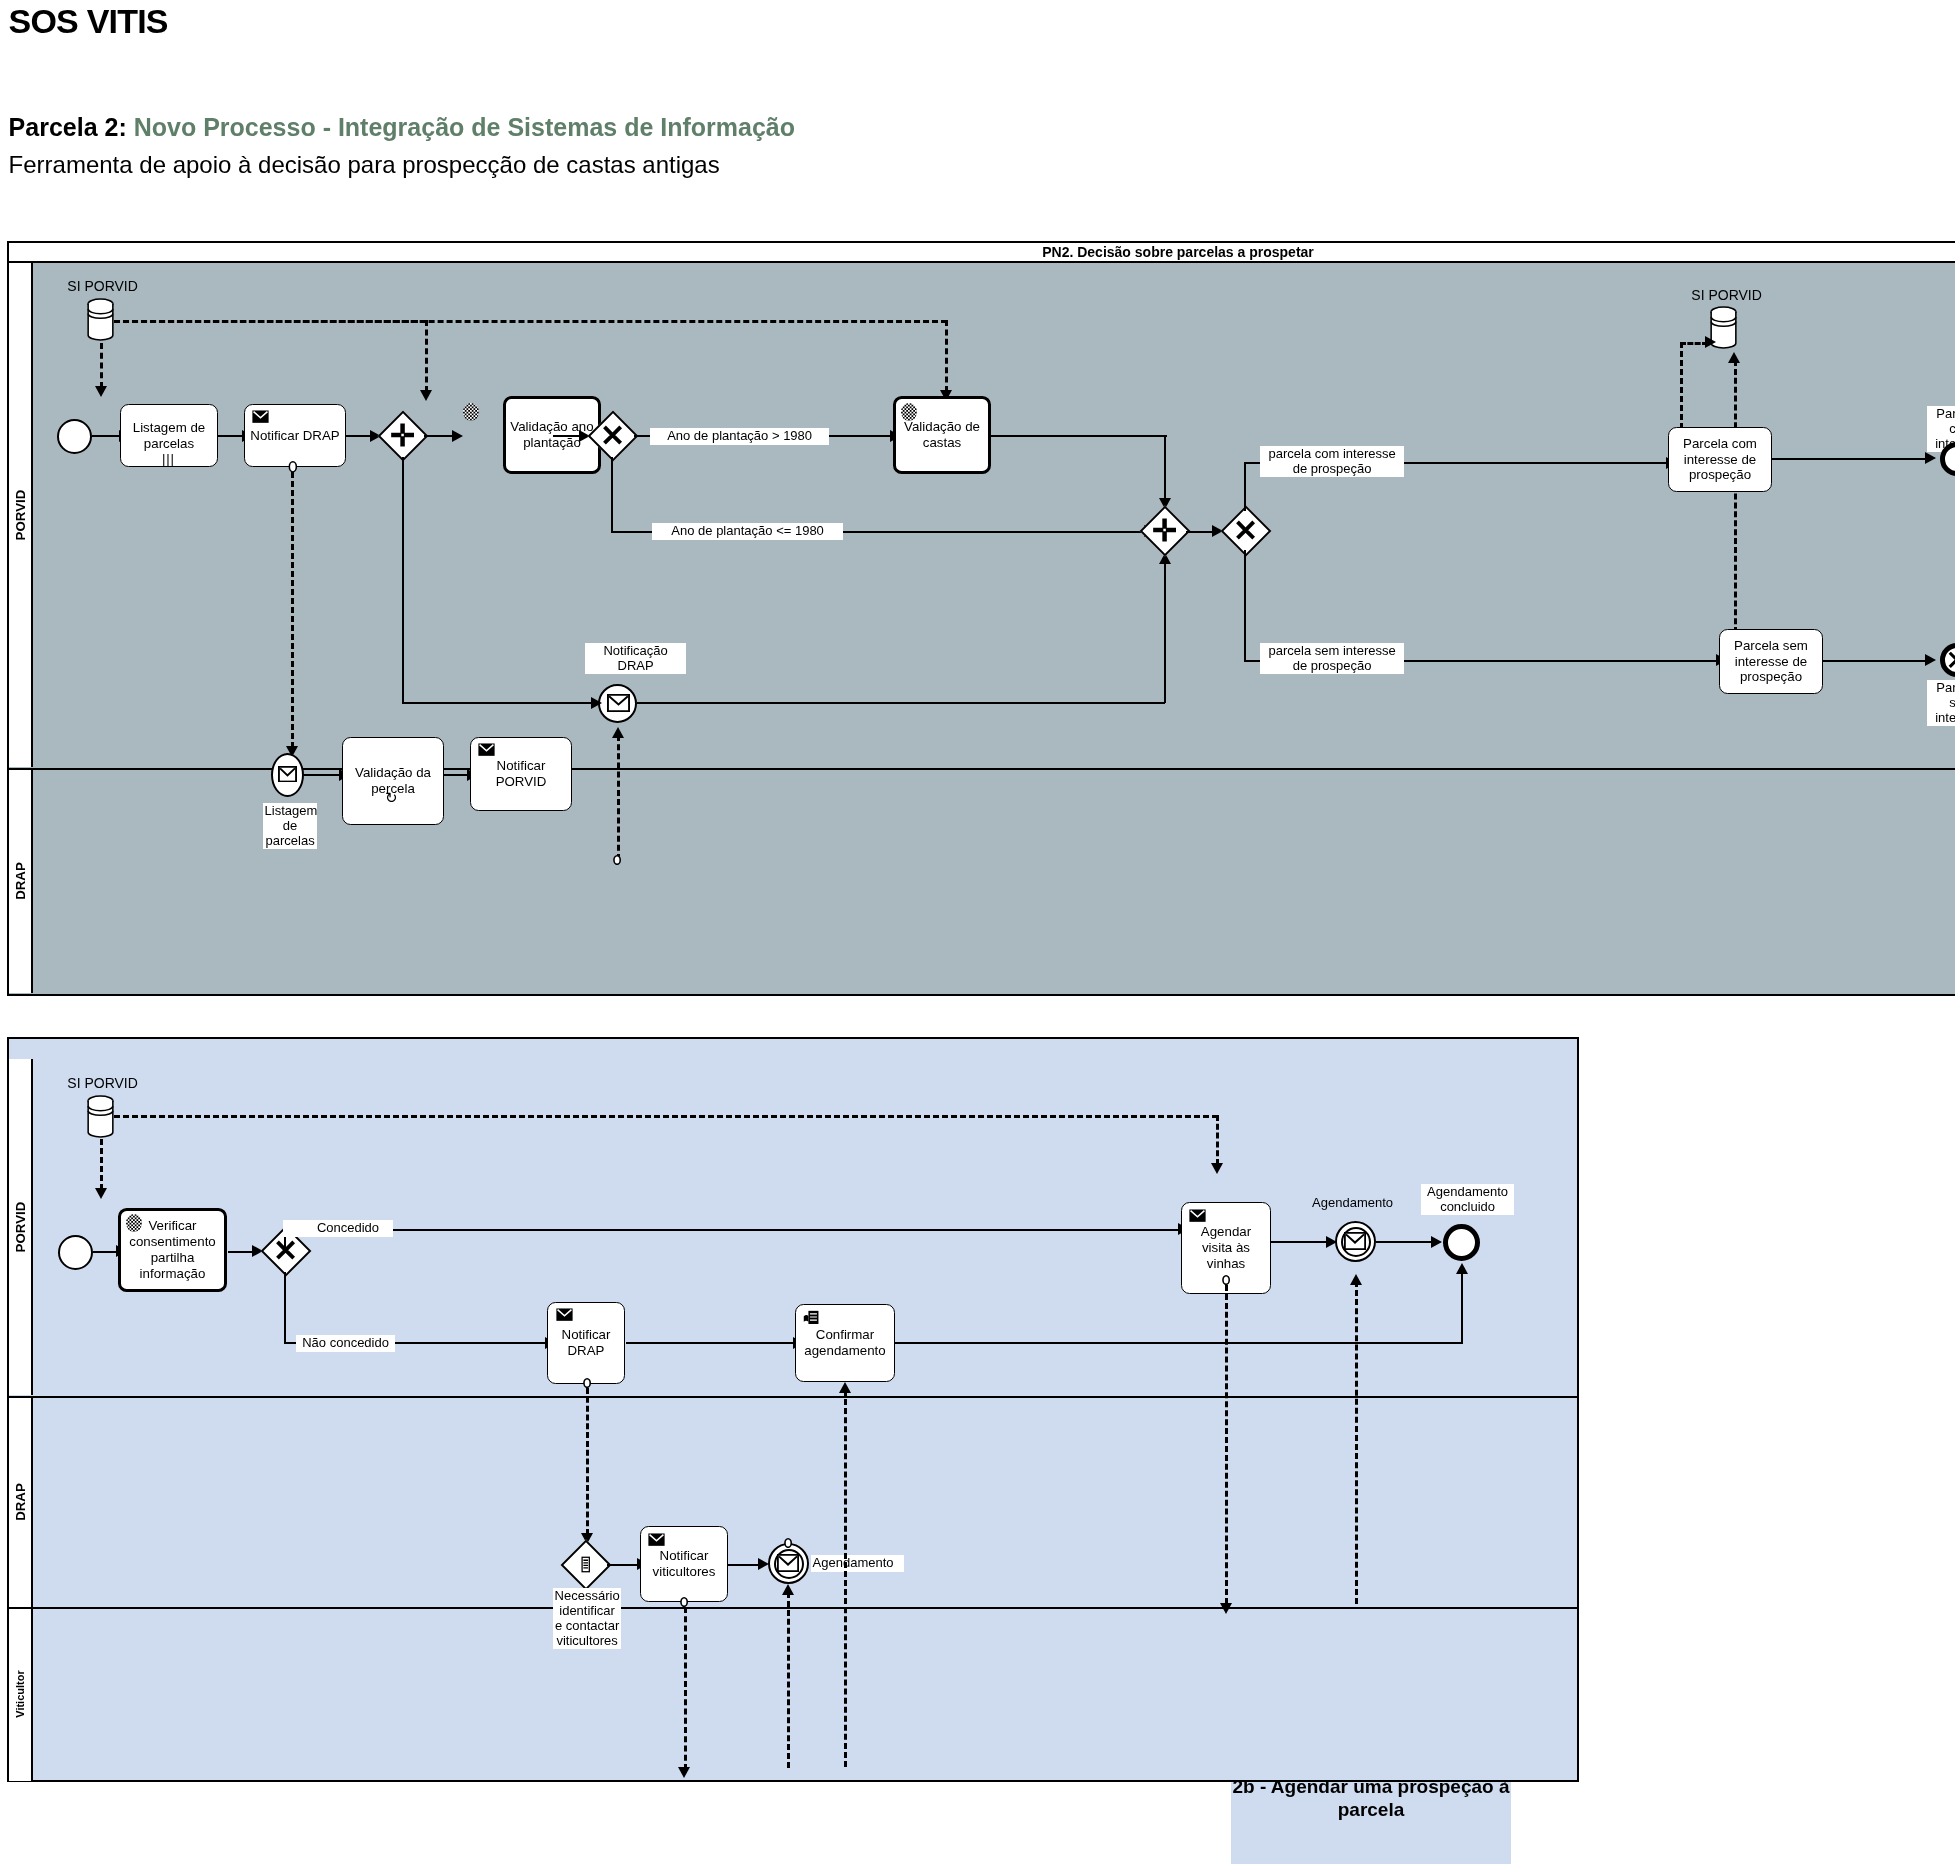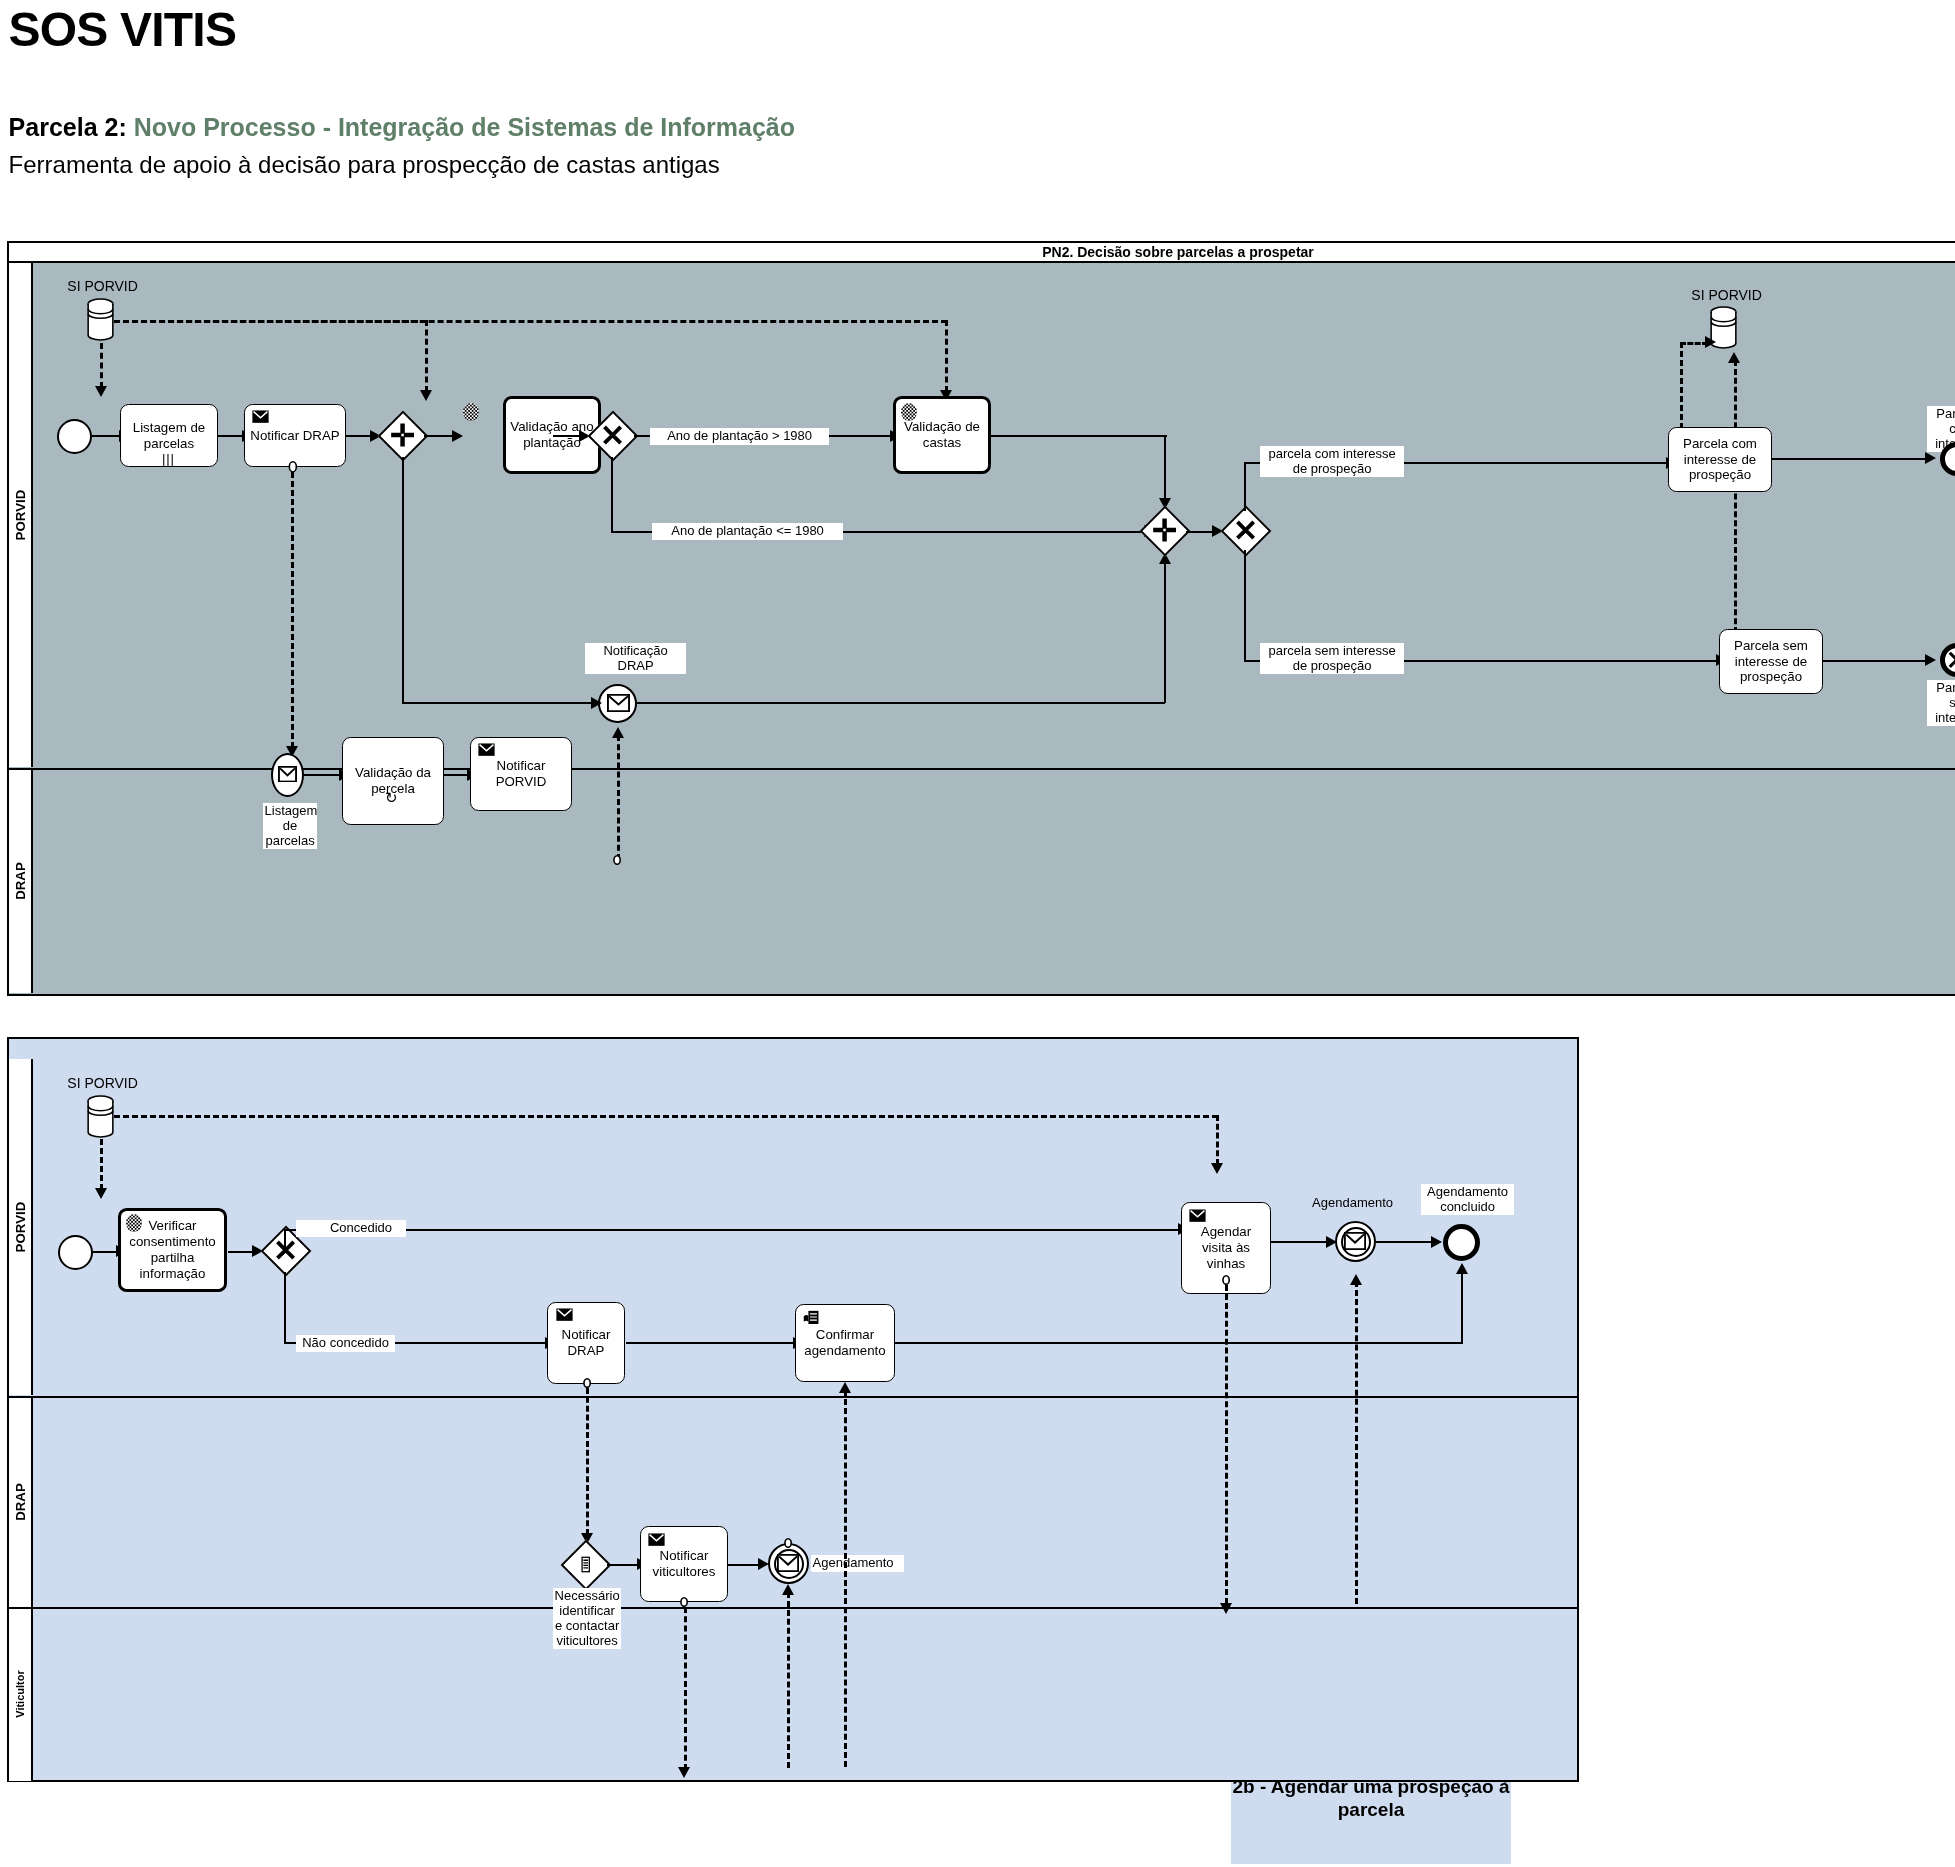--- a/index.html
+++ b/index.html
@@ -1,20 +1,20 @@
 <!DOCTYPE html>
 <html style="font-size:6.3px"><head>
 <meta charset="utf-8">
 <style>
   html,body{margin:0;padding:0;background:#ffffff;}
   body{width:2349px;height:1868px;position:relative;
        font-family:"Liberation Sans",sans-serif;color:#000;}
   .abs{position:absolute;}
   
-  #hdr-title{left:8.6px;top:2.3px;font-size:48px;font-weight:bold;letter-spacing:-0.8px;}
+  #hdr-title{left:8.6px;top:2.3px;font-size:34px;font-weight:bold;letter-spacing:-0.8px;}
   #hdr-sub{left:8.6px;top:113px;font-size:25px;font-weight:bold;}
   #hdr-sub .green{color:#5f7f69;font-weight:bold;}
   #hdr-sub2{left:8.6px;top:151px;font-size:24px;font-weight:normal;}
   
   .banner{background:#aab8bf;font-weight:bold;text-align:right;line-height:1.18;}
   #banner-2b{left:1231px;top:1760px;width:280px;height:104px;font-size:19px;
              background:#cfdcef;text-align:center;padding-top:16.4px;box-sizing:border-box;}
   
   .pool{position:absolute;border:2.3px solid #000;box-sizing:border-box;}
   #pool1{left:7px;top:241px;width:2342px;height:755px;background:#aab8bf;}
@@ -313,21 +313,21 @@
   <div class="flow h" style="left:219px;top:212px;width:25px;"></div>
   <div class="arrow ar-r" style="left:243px;top:206px;"></div>
 
   <div class="gw-wrap" style="left:255px;top:190px;width:43px;height:43px;">
     <div class="gw" style="left:3.5px;top:3.5px;width:36px;height:36px;"></div>
     <div class="gw-ico">✕</div>
   </div>
 
   <div class="flow v" style="left:275px;top:190px;height:23.5px;"></div>
   <div class="flow h" style="left:275px;top:190px;width:896px;"></div>
-  <div class="lbl" style="left:287px;top:181px;width:86px;padding-left:22px;">Concedido</div>
+  <div class="lbl" style="left:274px;top:181px;width:86px;padding-left:22px;">Concedido</div>
   <div class="arrow ar-r" style="left:1169px;top:184px;"></div>
 
   <div class="flow v" style="left:275px;top:233px;height:72px;"></div>
   <div class="flow h" style="left:275px;top:303px;width:262px;"></div>
   <div class="lbl" style="left:287px;top:296px;width:96px;">Não concedido</div>
   <div class="arrow ar-r" style="left:536px;top:298px;"></div>
 
   <div class="task" style="left:538px;top:263px;width:78px;height:82px;">
     <span>Notificar DRAP</span>
   </div>

